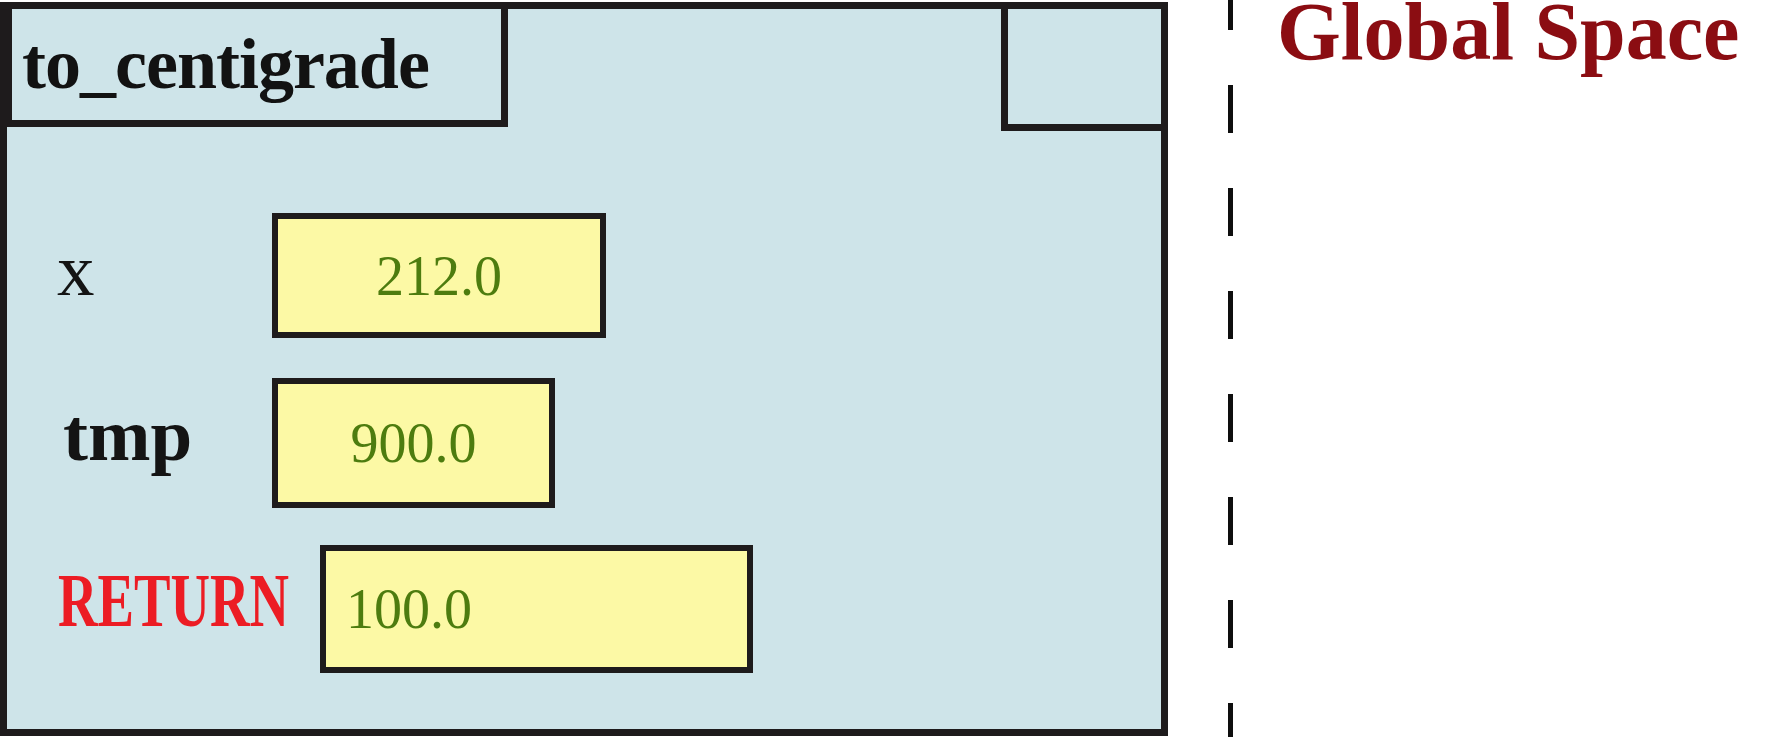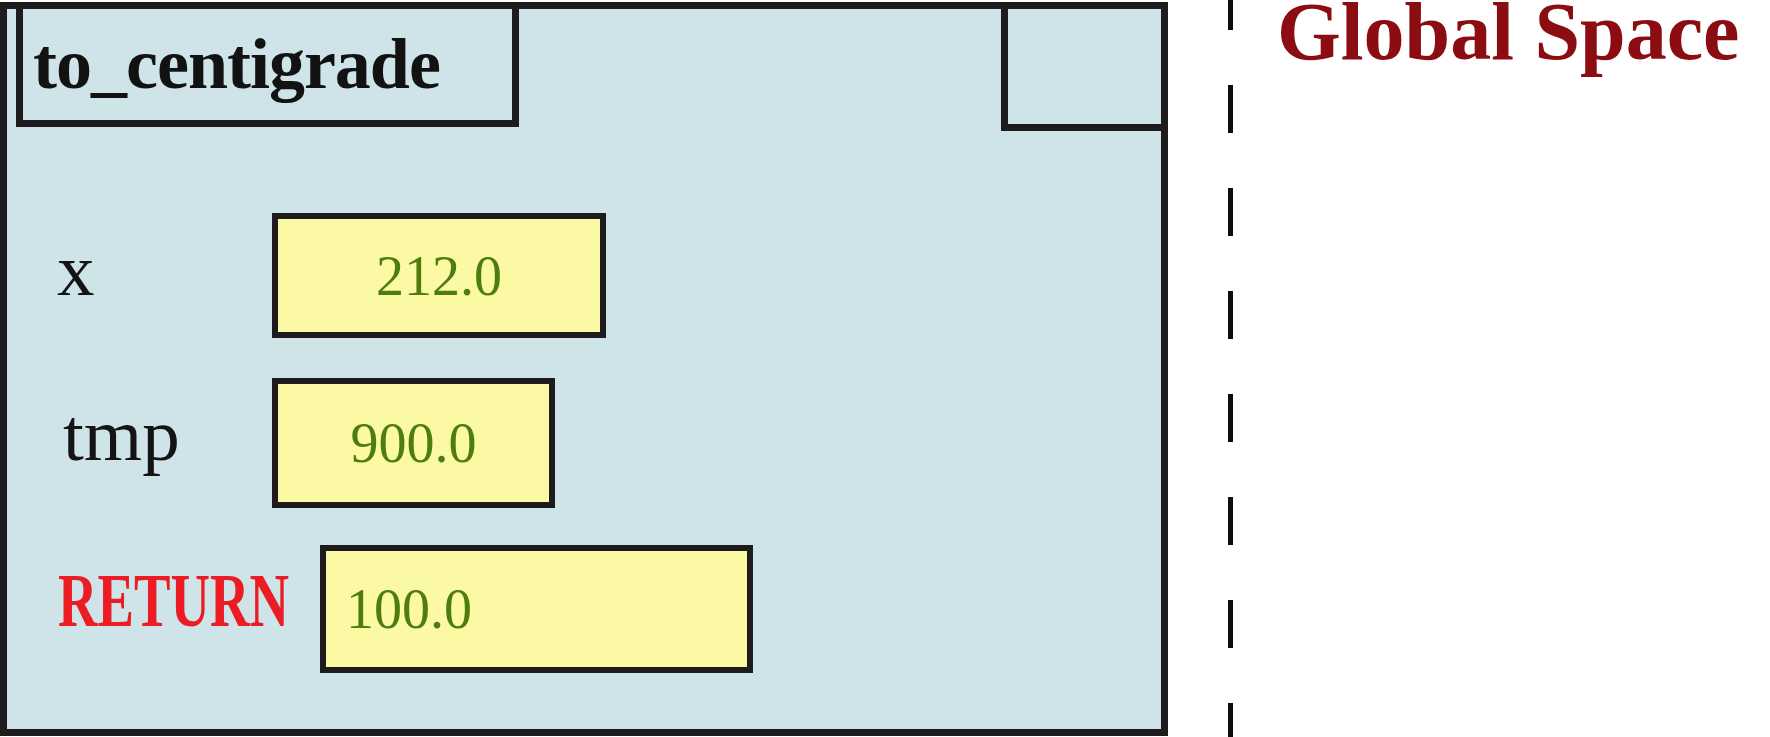--- a/index.html
+++ b/index.html
@@ -22,21 +22,21 @@
     left: 0; top: 2px;
     width: 1168px; height: 734px;
     background: #cee4e9;
     border: 7px solid #1e1b1c;
     box-sizing: border-box;
   }
 
   
   .frame-tab {
     position: absolute;
-    left: 16px; top: 2px;
+    left: 5px; top: 2px;
     width: 503px; height: 125px;
     background: #cee4e9;
     border: 7px solid #1e1b1c;
     box-sizing: border-box;
     display: flex;
     align-items: center;
     padding-left: 10px;
   }
   .frame-title {
     font-weight: bold;
@@ -58,21 +58,21 @@
 
   
   .var-label {
     position: absolute;
     font-size: 75px;
     line-height: 1;
     color: #141414;
     white-space: nowrap;
   }
   #label-x   { left: 57px; top: 232px; }
-  #label-tmp { left: 63px; top: 397px; }
+  #label-tmp { left: 63px; top: 397px; font-weight: bold; }
 
   .return-label {
     position: absolute;
     left: 58px; top: 562px;
     font-size: 76px;
     line-height: 1;
     font-weight: bold;
     color: #ec1c24;
     transform: scaleX(0.72);
     transform-origin: 0 50%;

